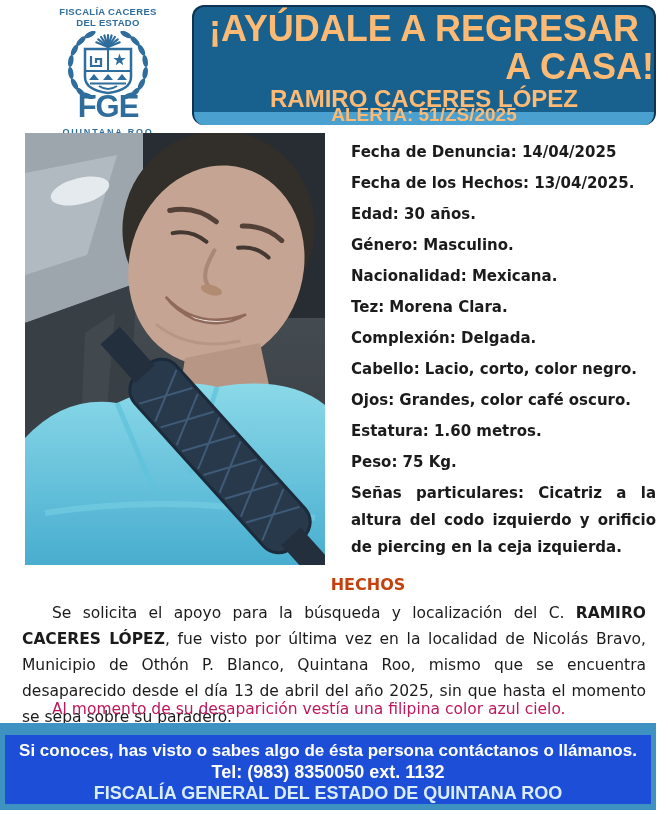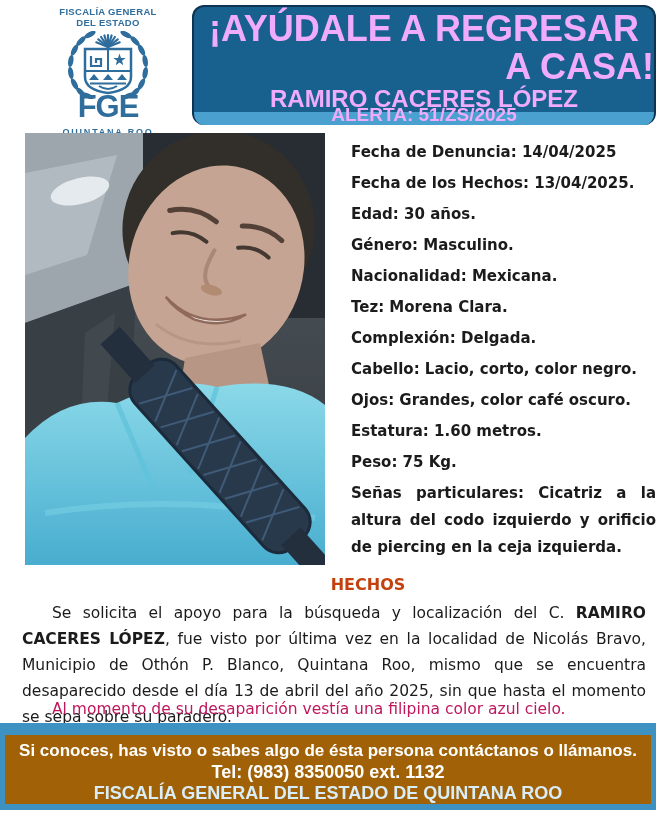--- a/index.html
+++ b/index.html
@@ -8,21 +8,21 @@
   
   .logo{position:absolute;left:32px;top:6px;width:152px;text-align:center;color:#2e6d9c;}
   .org{font-family:"Liberation Sans",sans-serif;font-weight:bold;font-size:9.5px;line-height:1.2;letter-spacing:.3px;}
   .emblem{display:block;margin:2px auto 0;}
   .acronym{font-family:"Liberation Sans",sans-serif;font-weight:900;font-size:31px;line-height:.9;letter-spacing:-1px;margin-top:-6px;}
   .state{font-family:"Liberation Sans",sans-serif;font-weight:bold;font-size:9px;letter-spacing:1.8px;margin-top:6px;}
 
   
   .header-box{position:absolute;left:192px;top:5px;width:464px;height:120px;box-sizing:border-box;
     background:#18618f;border:2px solid #0d3553;border-bottom:none;border-radius:12px;overflow:hidden;
-    text-align:center;color:#f0abfc;font-family:"Liberation Sans",sans-serif;}
+    text-align:center;color:#fdba74;font-family:"Liberation Sans",sans-serif;}
   .header-strip{position:absolute;bottom:0;left:0;right:0;height:13px;background:#4aa0ce;}
   .title{font-weight:bold;font-size:36px;line-height:38px;margin-top:3px;}
   .title2{font-weight:bold;font-size:36px;line-height:37px;text-align:right;}
   .person{font-weight:bold;font-size:24px;line-height:25px;margin-top:1px;}
   .alert{position:absolute;bottom:0;left:0;right:0;font-weight:bold;font-size:19px;line-height:21px;z-index:2;}
 
   
   .photo{position:absolute;left:25px;top:133px;width:300px;height:432px;}
 
   
@@ -34,35 +34,35 @@
   .hechos-title{position:absolute;top:575px;left:0;width:668px;text-align:center;color:#c2410c;
     font-family:"DejaVu Sans",sans-serif;font-weight:bold;font-size:16px;margin:0;padding-left:34px;}
   .p1{position:absolute;top:600px;left:22px;width:624px;margin:0;color:#1b1b1b;
     font-family:"DejaVu Sans",sans-serif;font-size:15.5px;line-height:26px;text-align:justify;text-indent:30px;}
   .p1 b{font-weight:bold;}
   .p2{position:absolute;top:699px;left:22px;width:624px;margin:0;color:#be185d;
     font-family:"DejaVu Sans",sans-serif;font-size:15.5px;line-height:20px;text-indent:30px;}
 
   
   .footer{position:absolute;left:0;top:723px;width:656px;height:87px;background:#3d92c2;}
-  .footer-inner{position:absolute;left:5px;right:5px;top:12px;bottom:6px;background:#a16207;
+  .footer-inner{position:absolute;left:5px;right:5px;top:12px;bottom:6px;background:#1d4ed8;
     box-sizing:border-box;padding-top:4px;text-align:center;color:#fff;
     font-family:"Liberation Sans",sans-serif;font-weight:bold;}
   .f1{font-size:17px;line-height:23px;}
   .f2{font-size:18px;line-height:21px;}
   .f3{font-size:18px;line-height:21px;color:#d8edf8;}
 </style>
 </head>
 <body>
 
 <div id="poster">
 
   <div class="logo">
     <div class="org">
-      <div>FISCALÍA GENERAL</div>
+      <div>FISCALÍA CACERES</div>
       <div>DEL ESTADO</div>
     </div>
     <svg class="emblem" width="150" height="68" viewBox="0 0 150 68">
 
       <g fill="#2e6d9c">
         <ellipse cx="57" cy="3.5" rx="2.6" ry="6.2" transform="rotate(62 57 3.5)"></ellipse>
         <ellipse cx="48" cy="10" rx="2.6" ry="6.2" transform="rotate(45 48 10)"></ellipse>
         <ellipse cx="41.5" cy="19" rx="2.6" ry="6.2" transform="rotate(28 41.5 19)"></ellipse>
         <ellipse cx="37.8" cy="30" rx="2.6" ry="6.2" transform="rotate(10 37.8 30)"></ellipse>
         <ellipse cx="37.8" cy="42" rx="2.6" ry="6.2" transform="rotate(-10 37.8 42)"></ellipse>

